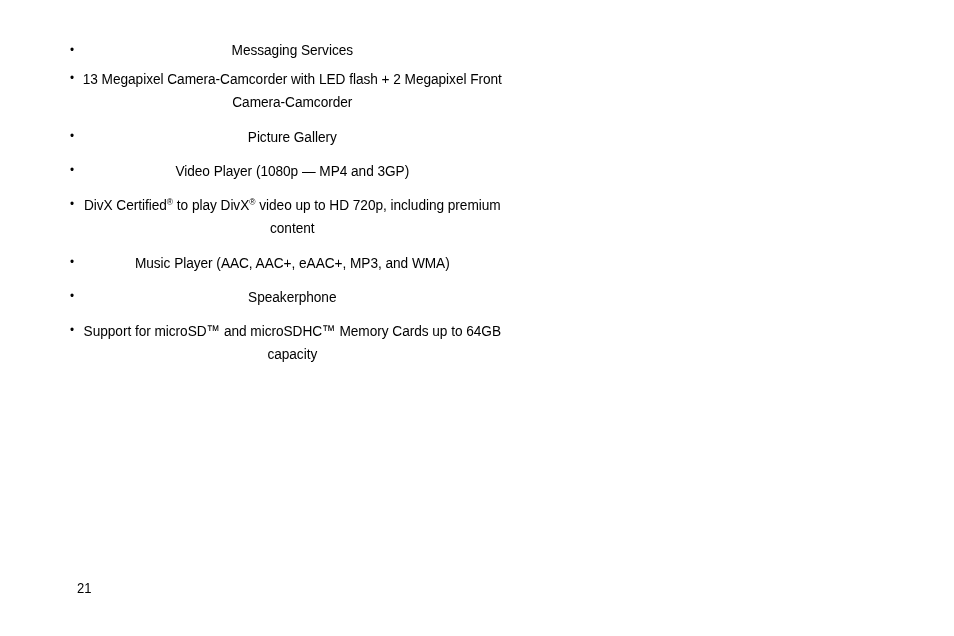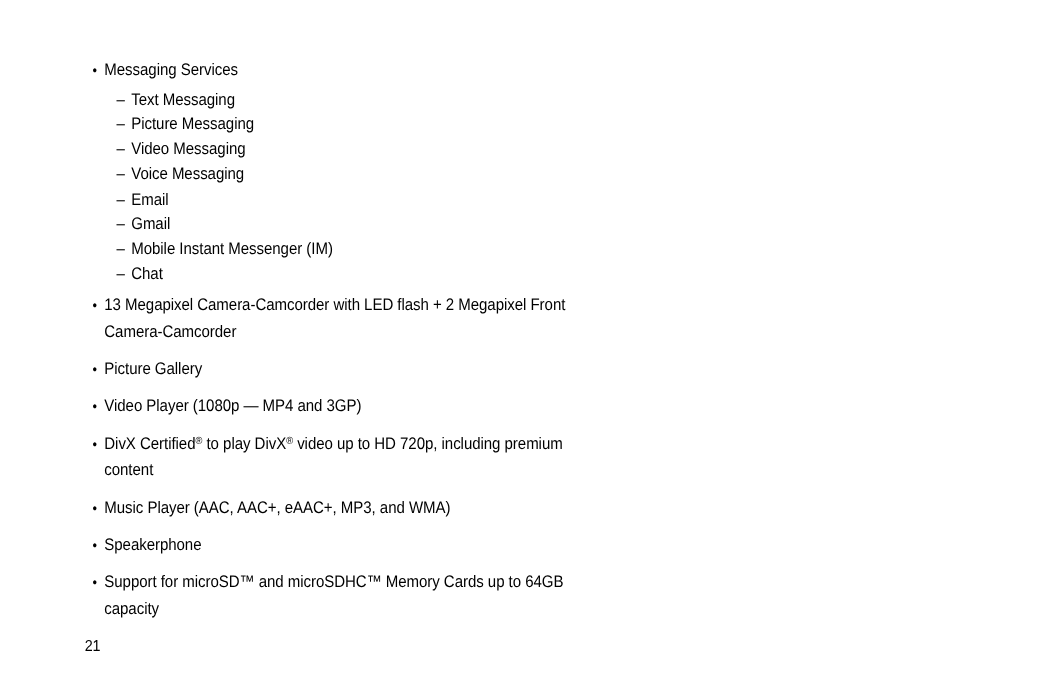--- a/index.html
+++ b/index.html
@@ -27,22 +27,23 @@
     background: #ffffff;
   }
 
   
   .feature-list {
     position: absolute;
     left: 66px;
     top: 34px;
     width: 520px;
     list-style: none;
-    margin: 18px;
+    margin: 4px;
     padding: 0;
+    text-align: center;
   }
 
   .bullet-item {
     position: relative;
     padding-left: 12px;
     margin: 0 0 9px 0;
     font-size: 15.2px;
     line-height: 23.5px;
     letter-spacing: -0.05px;
     transform: scaleX(0.9);
@@ -122,30 +123,20 @@
 </style>
 </head>
 <body>
 
 <div class="page">
 
   <ul class="feature-list">
 
     <li class="bullet-item has-sub">
       <span>Messaging Services</span>
-      <ul class="sub-list">
-        <li class="sub-item">Text Messaging</li>
-        <li class="sub-item">Picture Messaging</li>
-        <li class="sub-item">Video Messaging</li>
-        <li class="sub-item">Voice Messaging</li>
-        <li class="sub-item">Email</li>
-        <li class="sub-item">Gmail</li>
-        <li class="sub-item">Mobile Instant Messenger (IM)</li>
-        <li class="sub-item">Chat</li>
-      </ul>
     </li>
 
     <li class="bullet-item wrapped">13 Megapixel Camera-Camcorder with LED flash + 2 Megapixel Front Camera-Camcorder</li>
 
     <li class="bullet-item tight">Picture Gallery</li>
 
     <li class="bullet-item tight">Video Player (1080p — MP4 and 3GP)</li>
 
     <li class="bullet-item wrapped"><span>DivX Certified</span><sup class="reg">®</sup><span> to play DivX</span><sup class="reg">®</sup><span> video up to HD 720p, including premium content</span></li>
 

